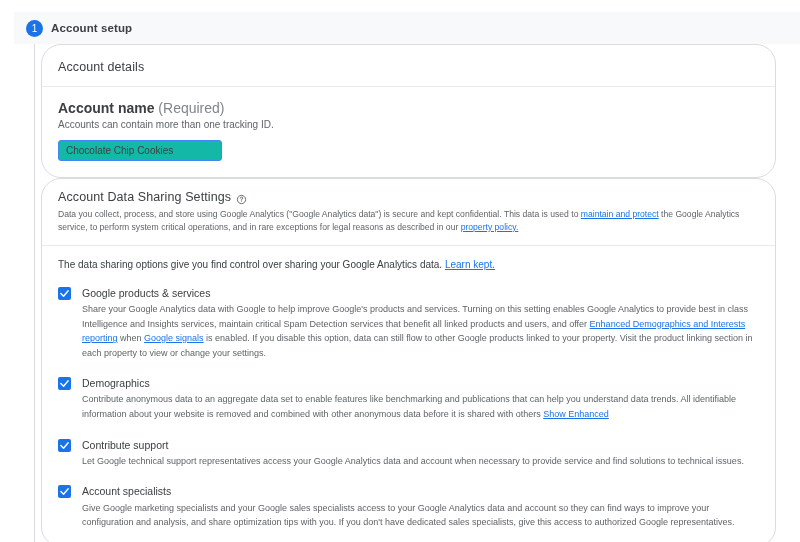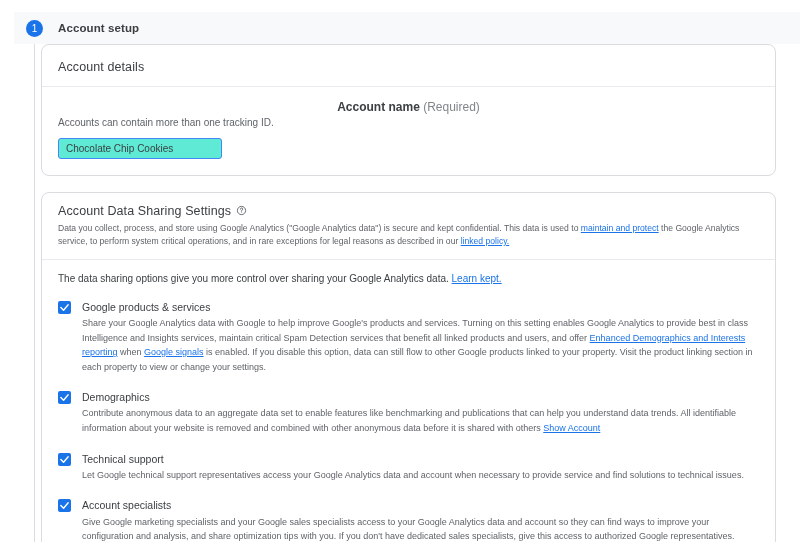--- a/index.html
+++ b/index.html
@@ -41,21 +41,21 @@
     background: #1a73e8;
     color: #ffffff;
     font-size: 10px;
     line-height: 17px;
     text-align: center;
     margin-left: 12px;
     flex: 0 0 auto;
     font-family: "Liberation Sans", sans-serif;
   }
   .step-title {
-    margin-left: 15px;
+    margin-left: 8px;
     font-size: 11.5px;
     font-weight: bold;
     color: #3c4043;
     letter-spacing: .1px;
   }
 
   
   .rail {
     position: absolute;
     left: 34px;
@@ -69,80 +69,78 @@
   .content {
     position: absolute;
     left: 41px;
     top: 44px;
     width: 735px;
   }
 
   .card {
     background: #ffffff;
     border: 1px solid #dadce0;
-    border-radius: 8px;
-    margin-bottom: 16px;
+    border-radius: 20px;
   }
 
   .card-head {
     padding: 12px 16px 11px 16px;
     border-bottom: 1px solid #e8eaed;
   }
   .card-head-title {
     font-size: 12.5px;
     color: #3c4043;
     letter-spacing: .1px;
   }
 
   .card-body {
     padding: 13px 16px 16px 16px;
   }
 
   
   .field-label {
-    font-size: 12px;
+    font-size: 14px;
     color: #3c4043;
     font-weight: bold;
     margin: 0 0 3px 0;
-    text-align: center;
   }
   .field-label .req {
     font-weight: normal;
     color: #80868b;
   }
   .field-help {
     font-size: 10px;
     color: #5f6368;
     margin: 0 0 10px 0;
   }
   .text-input {
     width: 148px;
     height: 19px;
     border: 1px solid #4285f4;
     border-radius: 3px;
     padding: 0 7px;
     font-size: 10px;
     color: #3c4043;
     font-family: "Liberation Sans", sans-serif;
     outline: none;
-    background: #5eead4;
+    background: #14b8a6;
     box-sizing: content-box;
   }
 
   
   .ds-head {
     padding: 11px 16px 11px 16px;
     border-bottom: 1px solid #e8eaed;
   }
   .ds-head-title {
     font-size: 12.5px;
     color: #3c4043;
     letter-spacing: .1px;
     display: flex;
-    align-items: flex-start;
+    align-items: flex-end;
     gap: 5px;
   }
   .help-icon {
     display: inline-block;
     width: 11px;
     height: 11px;
     position: relative;
     top: 1px;
   }
   .ds-head-desc {
@@ -233,28 +231,28 @@
           <span>Account Data Sharing Settings</span>
           <span class="help-icon">
             <svg width="11" height="11" viewBox="0 0 24 24" fill="none" stroke="#5f6368" stroke-width="2">
               <circle cx="12" cy="12" r="9"></circle>
               <path d="M9.5 9.2a2.6 2.6 0 1 1 3.2 2.5c-.6.2-.9.7-.9 1.4v.6" stroke-linecap="round"></path>
               <circle cx="11.9" cy="16.7" r="1" fill="#5f6368" stroke="none"></circle>
             </svg>
           </span>
         </div>
         <div class="ds-head-desc">
-          <span>Data you collect, process, and store using Google Analytics ("Google Analytics data") is secure and kept confidential. This data is used to </span><a class="lnk">maintain and protect</a><span> the Google Analytics service, to perform system critical operations, and in rare exceptions for legal reasons as described in our </span><a class="lnk">linked policy.</a>
+          <span>Data you collect, process, and store using Google Analytics ("Google Analytics data") is secure and kept confidential. This data is used to </span><a class="lnk">maintain and protect</a><span> the Google Analytics service, to perform system critical operations, and in rare exceptions for legal reasons as described in our </span><a class="lnk">property policy.</a>
         </div>
       </div>
 
       <div class="ds-body">
 
         <div class="ds-intro">
-          <span>The data sharing options give you more control over sharing your Google Analytics data. </span><a class="lnk">Learn kept.</a>
+          <span>The data sharing options give you find control over sharing your Google Analytics data. </span><a class="lnk">Learn kept.</a>
         </div>
 
         <div class="option">
           <span class="cb">
             <svg width="11" height="11" viewBox="0 0 24 24" fill="none" stroke="#ffffff" stroke-width="3" stroke-linecap="round" stroke-linejoin="round">
                 <polyline points="4,12 10,18 20,6"></polyline>
               </svg>
           </span>
           <div class="opt-text">
             <div class="opt-title">Google products &amp; services</div>
@@ -266,33 +264,33 @@
 
         <div class="option">
           <span class="cb">
             <svg width="11" height="11" viewBox="0 0 24 24" fill="none" stroke="#ffffff" stroke-width="3" stroke-linecap="round" stroke-linejoin="round">
                 <polyline points="4,12 10,18 20,6"></polyline>
               </svg>
           </span>
           <div class="opt-text">
             <div class="opt-title">Demographics</div>
             <div class="opt-desc">
-              <span>Contribute anonymous data to an aggregate data set to enable features like benchmarking and publications that can help you understand data trends. All identifiable information about your website is removed and combined with other anonymous data before it is shared with others  </span><a class="lnk">Show Account</a>
+              <span>Contribute anonymous data to an aggregate data set to enable features like benchmarking and publications that can help you understand data trends. All identifiable information about your website is removed and combined with other anonymous data before it is shared with others  </span><a class="lnk">Show Enhanced</a>
             </div>
           </div>
         </div>
 
         <div class="option">
           <span class="cb">
             <svg width="11" height="11" viewBox="0 0 24 24" fill="none" stroke="#ffffff" stroke-width="3" stroke-linecap="round" stroke-linejoin="round">
                 <polyline points="4,12 10,18 20,6"></polyline>
               </svg>
           </span>
           <div class="opt-text">
-            <div class="opt-title">Technical support</div>
+            <div class="opt-title">Contribute support</div>
             <div class="opt-desc">Let Google technical support representatives access your Google Analytics data and account when necessary to provide service and find solutions to technical issues.</div>
           </div>
         </div>
 
         <div class="option">
           <span class="cb">
             <svg width="11" height="11" viewBox="0 0 24 24" fill="none" stroke="#ffffff" stroke-width="3" stroke-linecap="round" stroke-linejoin="round">
                 <polyline points="4,12 10,18 20,6"></polyline>
               </svg>
           </span>

